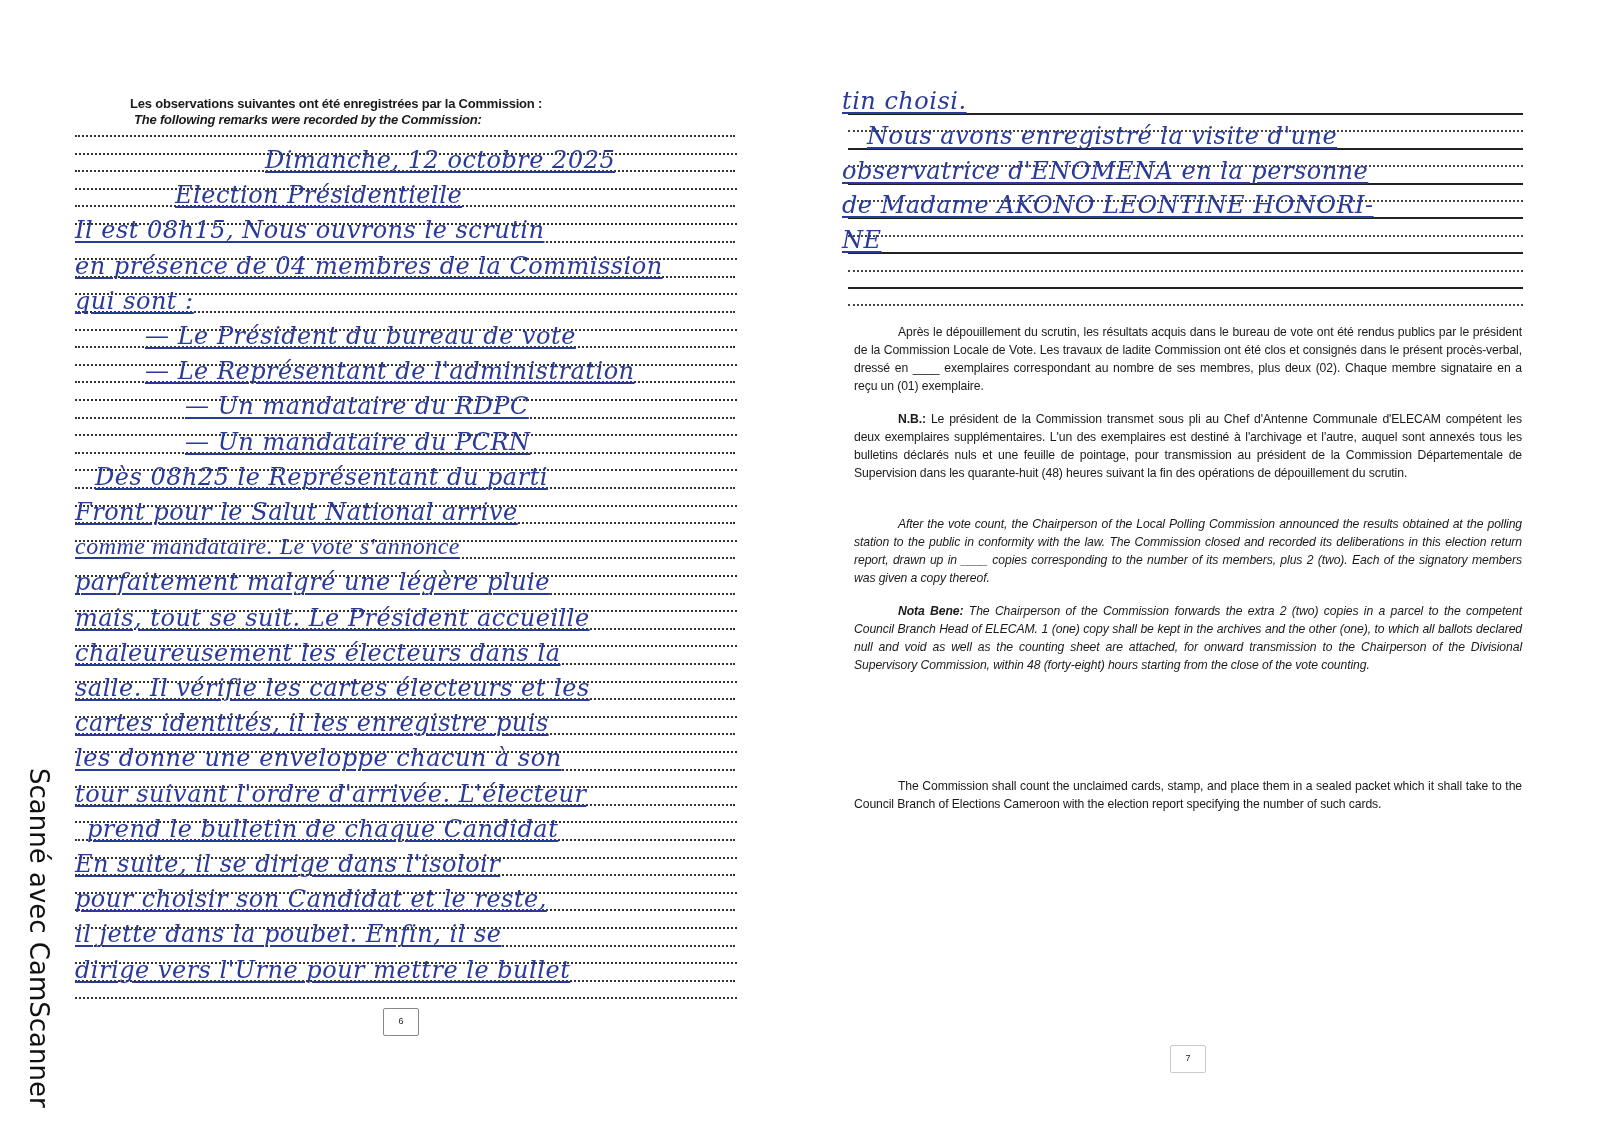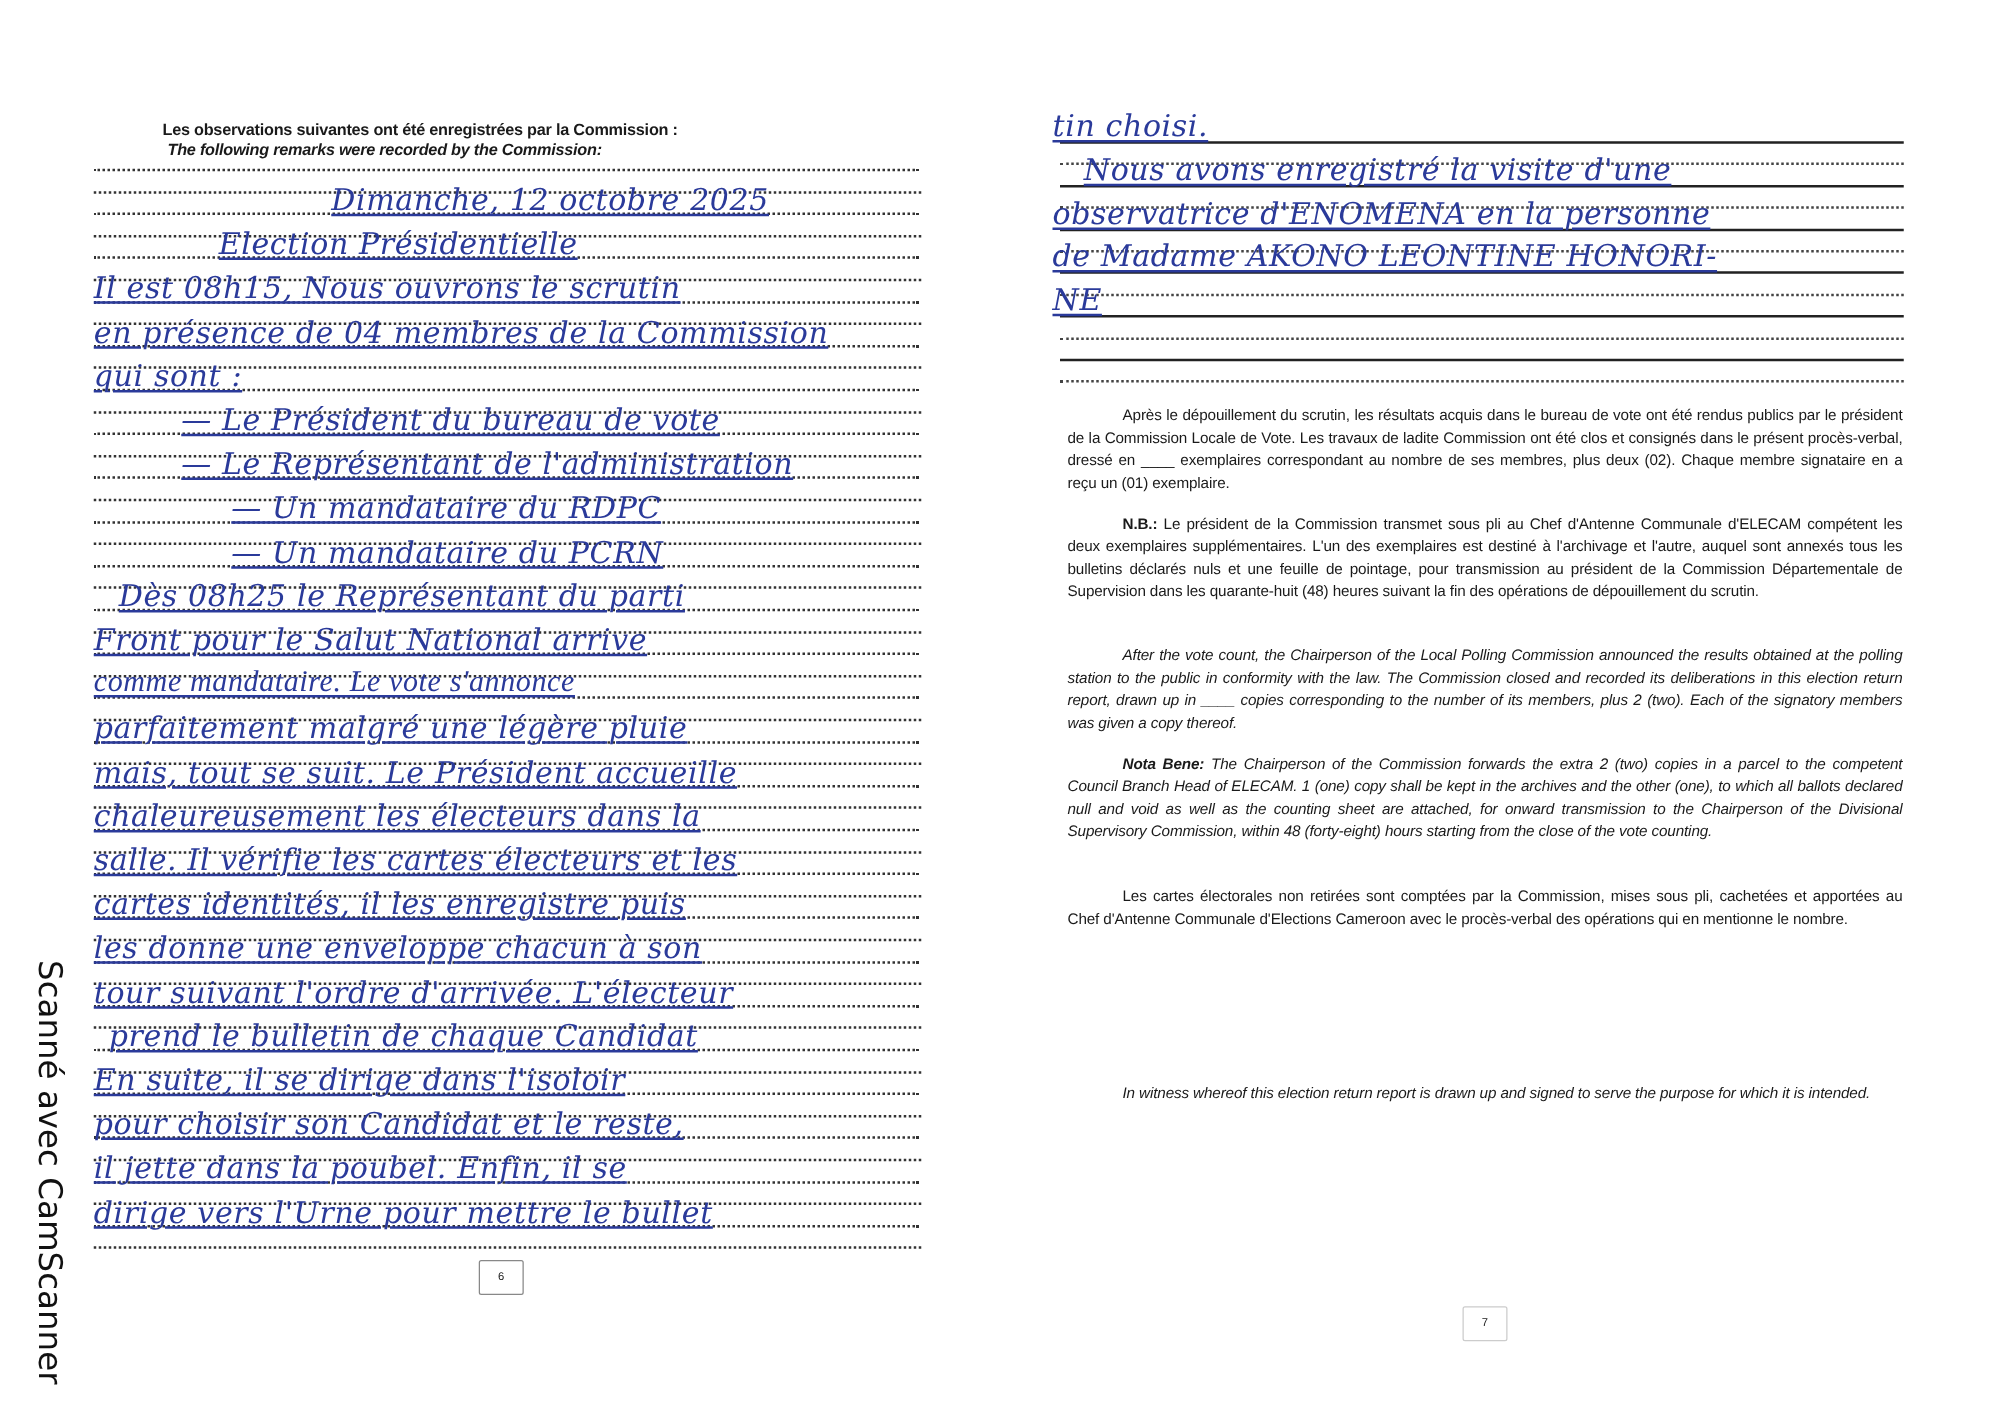--- a/index.html
+++ b/index.html
@@ -161,22 +161,19 @@
   </div>
   <div class="para" style="top:325px;">
     <span class="indent"></span><b>N.B.:</b><span> Le président de la Commission transmet sous pli au Chef d'Antenne Communale d'ELECAM compétent les deux exemplaires supplémentaires. L'un des exemplaires est destiné à l'archivage et l'autre, auquel sont annexés tous les bulletins déclarés nuls et une feuille de pointage, pour transmission au président de la Commission Départementale de Supervision dans les quarante-huit (48) heures suivant la fin des opérations de dépouillement du scrutin.</span>
   </div>
   <div class="para it" style="top:430px;">
     <span class="indent"></span><span>After the vote count, the Chairperson of the Local Polling Commission announced the results obtained at the polling station to the public in conformity with the law. The Commission closed and recorded its deliberations in this election return report, drawn up in ____ copies corresponding to the number of its members, plus 2 (two). Each of the signatory members was given a copy thereof.</span>
   </div>
   <div class="para it" style="top:517px;">
     <span class="indent"></span><b>Nota Bene:</b><span> The Chairperson of the Commission forwards the extra 2 (two) copies in a parcel to the competent Council Branch Head of ELECAM. 1 (one) copy shall be kept in the archives and the other (one), to which all ballots declared null and void as well as the counting sheet are attached, for onward transmission to the Chairperson of the Divisional Supervisory Commission, within 48 (forty-eight) hours starting from the close of the vote counting.</span>
   </div>
-  <div class="para" style="top:623px;">
-    <span class="indent"></span><span>Les cartes électorales non retirées sont comptées par la Commission, mises sous pli, cachetées et apportées au Chef d'Antenne Communale d'Elections Cameroon avec le procès-verbal des opérations qui en mentionne le nombre.</span>
-  </div>
-  <div class="para it" style="top:780px;">
-    <span class="indent"></span><span>In witness whereof this election return report is drawn up and signed to serve the purpose for which it is intended.</span>
+  <div class="para" style="top:692px;">
+    <span class="indent"></span><span>The Commission shall count the unclaimed cards, stamp, and place them in a sealed packet which it shall take to the Council Branch of Elections Cameroon with the election report specifying the number of such cards.</span>
   </div>
 
 
   <div class="page-num" style="left:322px; top:960px; border-color:#ccc;">7</div>
 </div>
 
 </body></html>

